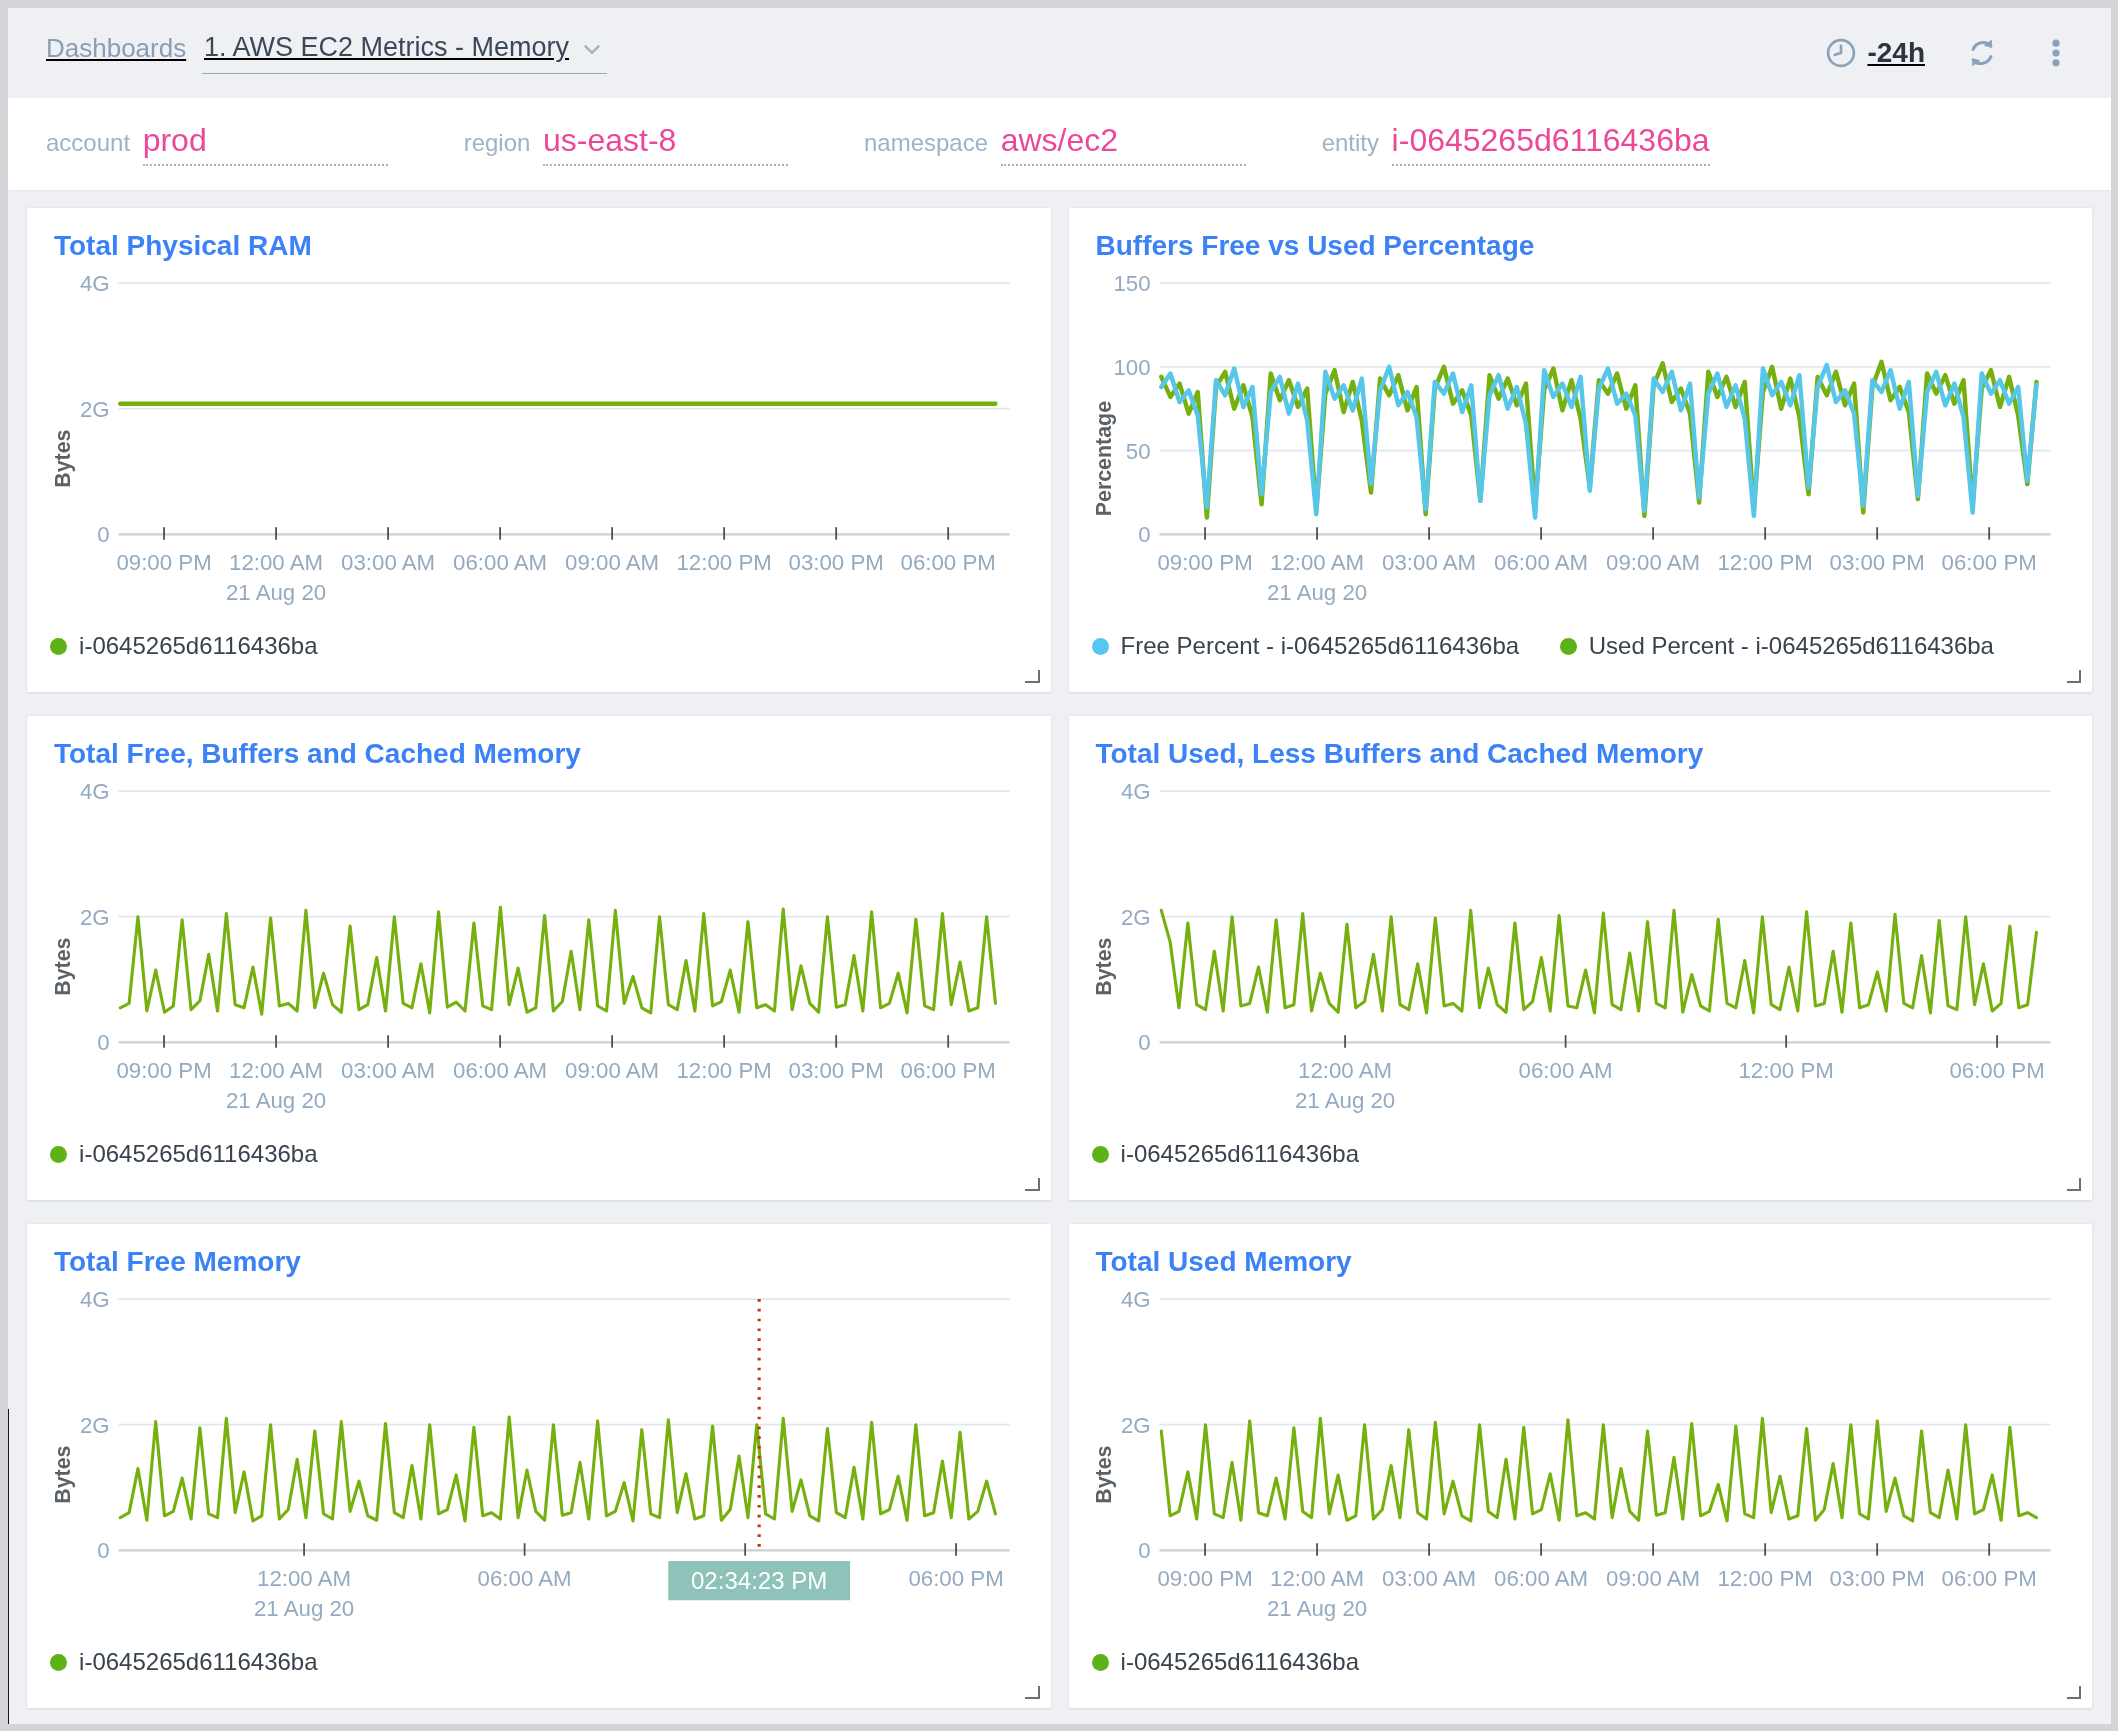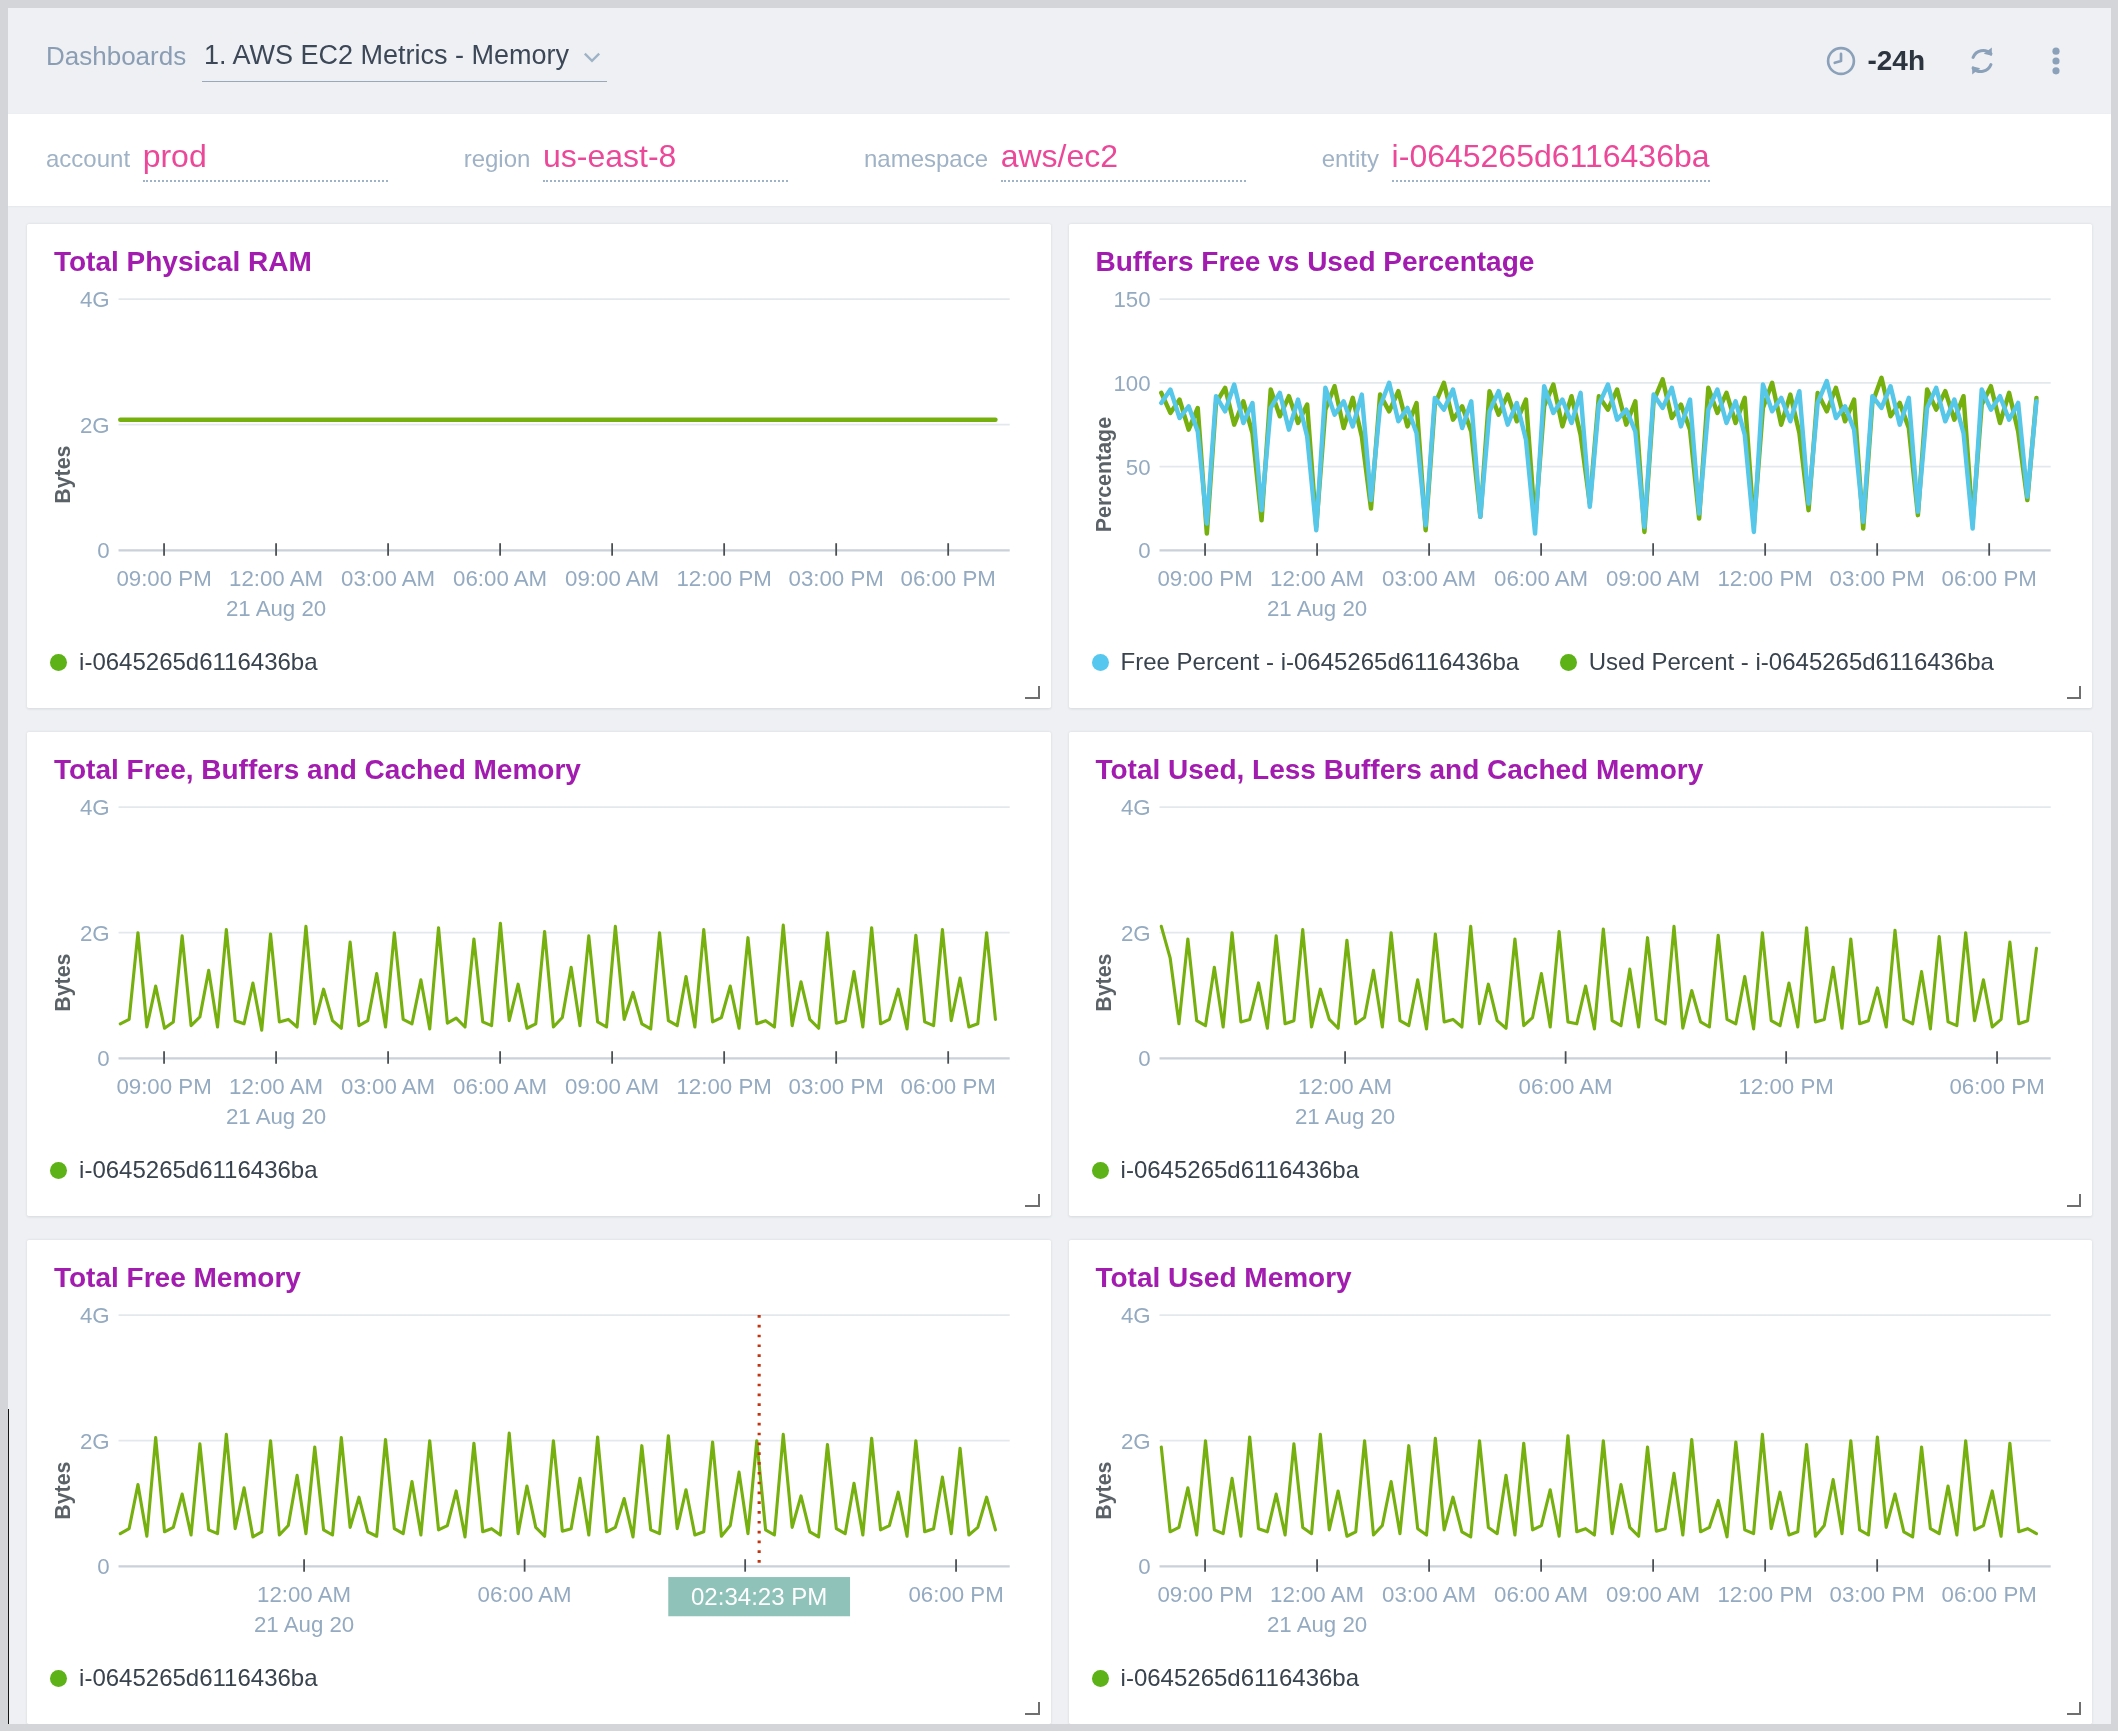--- a/index.html
+++ b/index.html
@@ -6,23 +6,24 @@
   html,body { font-family:"Liberation Sans", sans-serif; }
   body{
     width:2119px; height:1732px;
     background:#eef0f3;
     border:8px solid #d3d5d8;
     position:relative;
     overflow:hidden;
   }
   
   .top-bar{
-    height:106px;
+    height:90px;
     display:flex; align-items:center; justify-content:space-between;
     padding:0 38px 0 38px;
+    text-decoration:underline;
   }
   .header-left{ display:flex; align-items:flex-end; gap:16px; }
   .dash-label{ font-size:26px; color:#8a9db4; padding-bottom:10.8px; }
   .dash-select{
     display:inline-flex; align-items:center; gap:12.6px;
     border-bottom:1.8px solid #9aa9ba; padding:0 5.4px 10.8px 1.8px; cursor:pointer;
   }
   .dash-title{ font-size:27px; color:#3c4757; }
   .chevron{ width:20px; height:12.6px; margin-top:5.4px; }
   .header-right{ display:flex; align-items:center; gap:40px; }
@@ -56,21 +57,21 @@
   }
   .panel{
     background:#ffffff;
     height:484px;
     border-radius:1.8px;
     box-shadow:0 0.9px 2.7px rgba(40,50,60,.12);
     position:relative;
     padding:21.6px 21.6px 0 21.6px;
     overflow:hidden;
   }
-  .panel-title{ font-size:28px; font-weight:700; color:#a21caf; margin-left:5.4px; }
+  .panel-title{ font-size:28px; font-weight:700; color:#3b82f6; margin-left:5.4px; }
   .chart-area{ margin-top:5.4px; position:relative; }
   .chart-svg{ display:block; width:100%; }
   .tick-label{ font-size:25px; fill:#94aac1; }
   .axis-label{ font-size:24px; font-weight:700; fill:#5a6268; }
   .cursor-label{ font-size:27px; fill:#ffffff; }
   .legend{
     position:absolute; left:23.4px; bottom:32px;
     display:flex; align-items:center; gap:41px;
   }
   .legend-item{ display:flex; align-items:center; gap:11.7px; cursor:pointer; }

